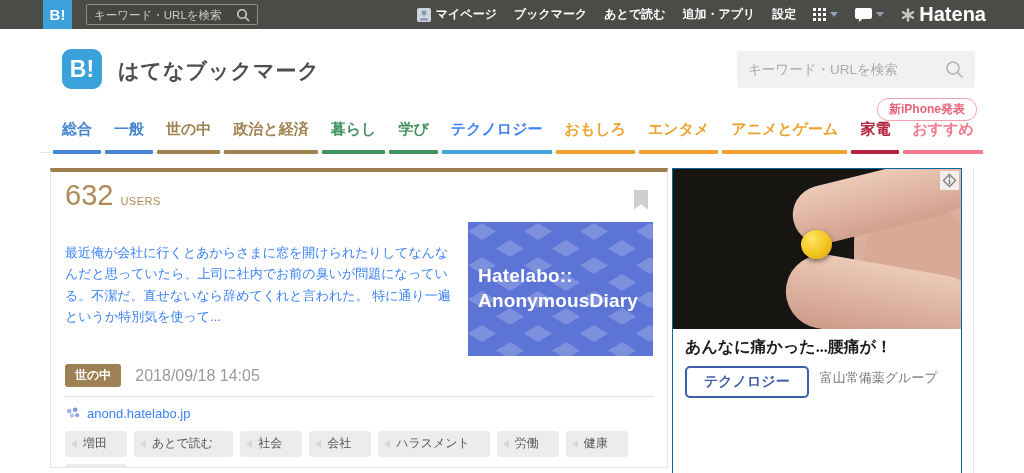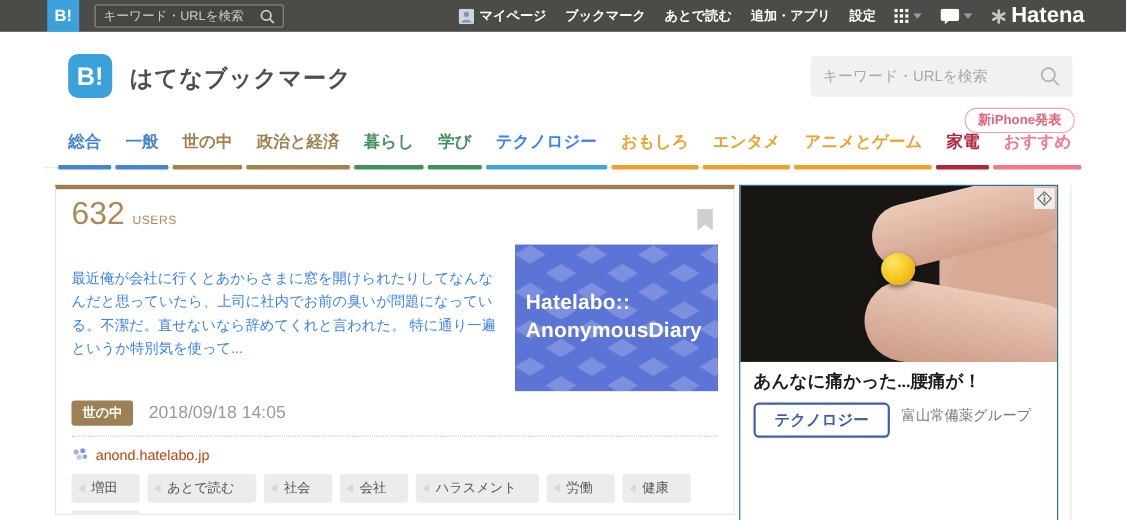--- a/index.html
+++ b/index.html
@@ -42,21 +42,21 @@
   .entry-main { display:flex; margin-top:12px; }
   .entry-left { width:394px; }
   .entry-title { font-size:20px; font-weight:bold; color:#2b2b2b; line-height:1.45; cursor:pointer; }
   .excerpt { margin-top:20px; font-size:13px; color:#3b82f6; line-height:1.64; }
   .thumb { width:185px; height:134px; margin-left:13px; position:relative; flex:0 0 auto; cursor:pointer; overflow:hidden; }
   .thumb-text { position:absolute; left:10px; top:42px; color:#fff; font-weight:bold; font-size:19px; line-height:1.3; letter-spacing:.2px; }
   .meta-row { margin-top:8px; display:flex; align-items:center; }
   .cat-badge { background:#9d8155; color:#fff; font-size:12px; font-weight:bold; padding:3px 10px; border-radius:3px; cursor:pointer; }
   .entry-date { margin-left:14px; font-size:16px; color:#9a9a9a; }
   .dotted { margin-top:9px; border-top:1px dotted #c9c9c9; }
-  .domain-row { margin-top:9px; display:flex; align-items:center; gap:7px; font-size:13px; color:#c2410c; cursor:pointer; }
+  .domain-row { margin-top:9px; display:flex; align-items:center; gap:7px; font-size:13px; color:#3b82f6; cursor:pointer; }
   .tags-row { margin-top:10px; display:flex; gap:7px; flex-wrap:wrap; }
   .tag { position:relative; background:#ececec; color:#555; font-size:12px; padding:4px 20px 5px 18px; border-radius:3px; cursor:pointer; white-space:nowrap; }
   .tag::before { content:""; position:absolute; left:6px; top:50%; margin-top:-4px; border-top:4px solid transparent; border-bottom:4px solid transparent; border-right:6px solid #d7d7d7; }
 
   
   .ad-card { position:absolute; left:672px; top:168px; width:290px; height:312px; background:#fff; border:1px solid #0369a1; overflow:hidden; }
   .ad-img { position:relative; height:160px; background:#171613; overflow:hidden; cursor:pointer; }
   .palm { position:absolute; right:-48px; top:-12px; width:155px; height:190px; background:#dcae9c; border-radius:45%; }
   .knuckle { position:absolute; right:-14px; top:34px; width:112px; height:122px; background:#d8a995; border-radius:50%; }
   .finger-top { position:absolute; left:118px; top:2px; width:180px; height:58px; background:linear-gradient(180deg,#eccab8,#d2a18d); border-radius:30px; transform:rotate(-14deg); }

